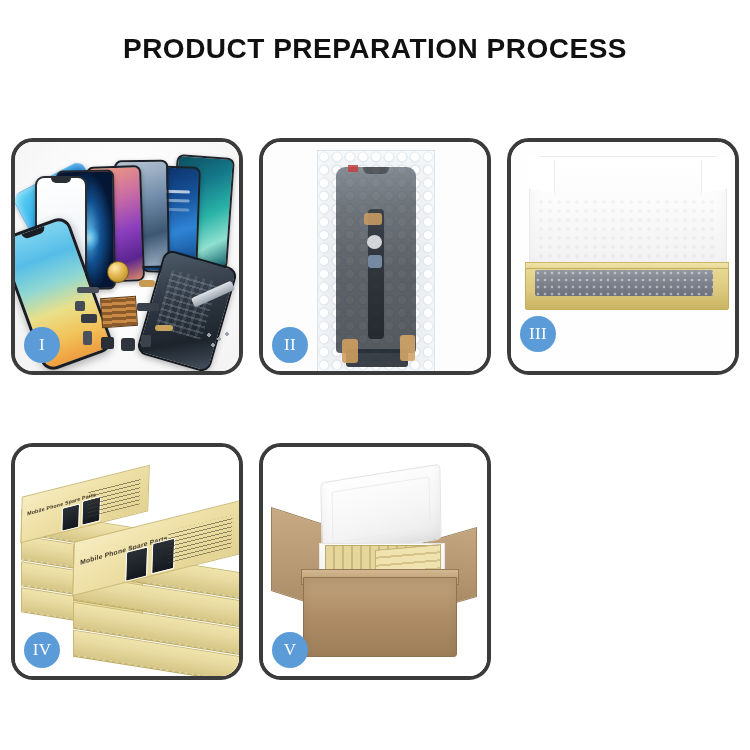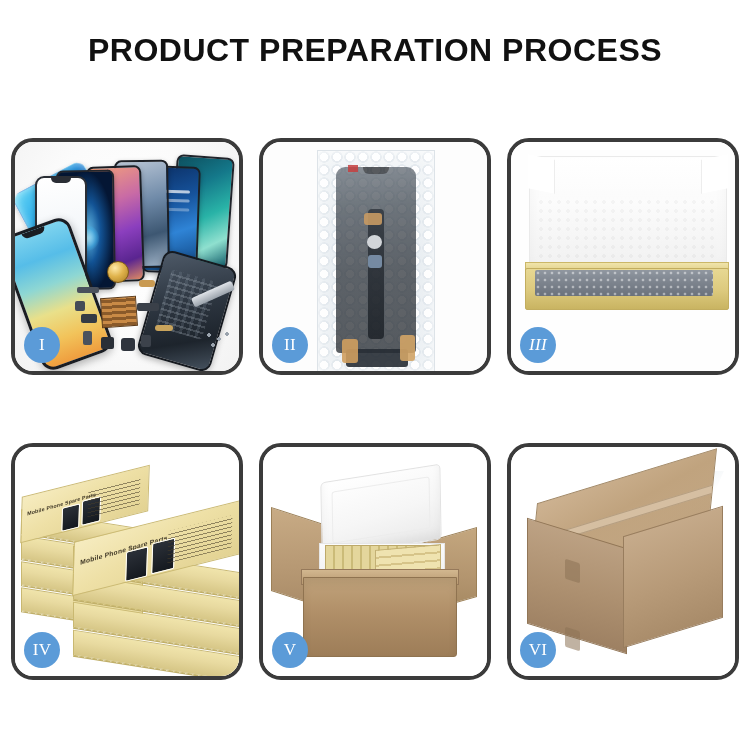--- a/index.html
+++ b/index.html
@@ -25,21 +25,21 @@
   
   .header {
     position: absolute;
     top: 34px;
     left: 0;
     width: 750px;
     text-align: center;
   }
   .title {
     font-family: "Liberation Sans", sans-serif;
-    font-size: 32px;
+    font-size: 28px;
     font-weight: bold;
     letter-spacing: 0.5px;
     color: #111111;
     line-height: 1.05;
     white-space: nowrap;
   }
   .subtitle {
     margin-top: 9px;
     font-family: "Liberation Sans", sans-serif;
     font-size: 15.1px;
@@ -88,21 +88,21 @@
     background: #5b9bd8;
     color: #ffffff;
     font-family: "Liberation Serif", serif;
     font-size: 17px;
     line-height: 36px;
     text-align: center;
     letter-spacing: 0.3px;
     z-index: 40;
     user-select: none;
   }
-  .badge.up { bottom: 8px; font-style: italic; }
+  .badge.up { bottom: 19px; }
 
   
   .p1-bg {
     position: absolute;
     inset: 0;
     background:
       radial-gradient(ellipse at 50% 42%, #ffffff 0%, #fbfbfb 55%, #f2f2f2 100%);
   }
   .phone-fan {
     position: absolute;
@@ -738,27 +738,15 @@
         <div class="c5-foamlid"></div>
         <div class="c5-foaminner"></div>
         <div class="c5-contents"></div>
         <div class="c5-contents2"></div>
         <div class="c5-rim"></div>
         <div class="c5-body"></div>
       </div>
       <div class="badge">V</div>
     </div>
 
-    <div class="panel">
-      <div class="stage">
-        <div class="p6-bg"></div>
-        <div class="c6-shine"></div>
-        <div class="c6-top"></div>
-        <div class="c6-left"></div>
-        <div class="c6-right"></div>
-        <div class="c6-tab t1"></div>
-        <div class="c6-tab t2"></div>
-      </div>
-      <div class="badge">VI</div>
-    </div>
 
   </div>
 </div>
 
 </body></html>

